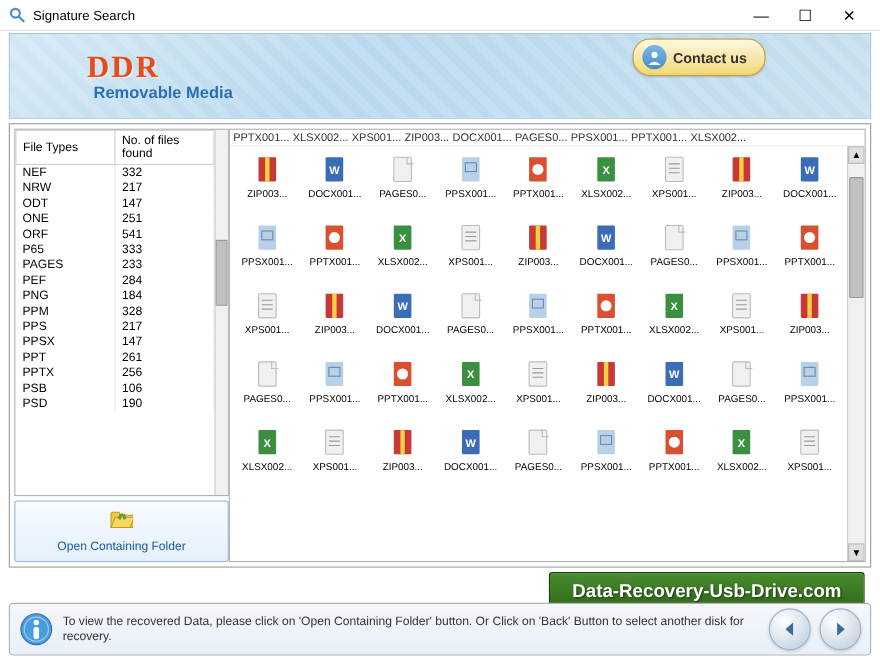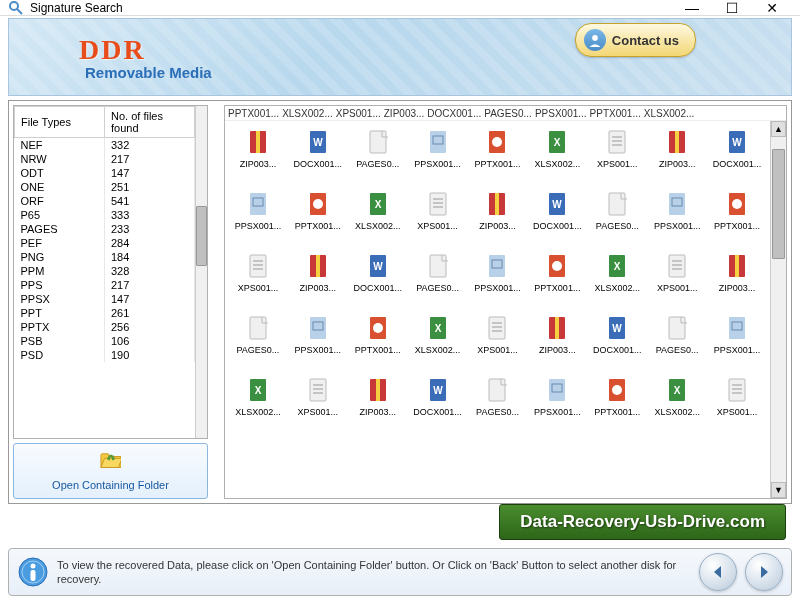--- a/index.html
+++ b/index.html
@@ -1,34 +1,34 @@
 <!DOCTYPE html>
 <html><head>
 <meta charset="utf-8">
 <style>
 * { box-sizing: border-box; margin: 0; padding: 0; font-family: 'Segoe UI', Tahoma, sans-serif; }
 body { background: #fff; width: 800px; height: 600px; overflow: hidden; position: relative; }
 
-.titlebar { height: 16px; background: #fff; border-bottom: 1px solid #ddd; display: flex; align-items: center; padding: 0 8px; }
+.titlebar { height: 28px; background: #fff; border-bottom: 1px solid #ddd; display: flex; align-items: center; padding: 0 8px; }
 .titlebar-icon { width: 16px; height: 16px; margin-right: 6px; }
 .titlebar-text { font-size: 12px; flex: 1; }
 .titlebar-btns { display: flex; gap: 0; }
 .titlebar-btn { width: 40px; height: 24px; display: flex; align-items: center; justify-content: center; font-size: 14px; cursor: pointer; }
 
 .header { height: 78px; background: linear-gradient(135deg, #d4e8f5 0%, #b8d8ed 40%, #c8dff0 100%); border: 1px solid #a9c5de; margin: 2px 8px 0 8px; position: relative; display: flex; align-items: center; }
 .header::before { content: ''; position: absolute; top: 0; left: 0; right: 0; bottom: 0; background: repeating-linear-gradient(45deg, transparent, transparent 8px, rgba(255,255,255,0.15) 8px, rgba(255,255,255,0.15) 16px); }
 .logo-area { padding-left: 70px; position: relative; z-index: 1; }
 .logo-ddr { font-size: 28px; font-weight: bold; color: #e84c1a; font-family: Georgia, serif; letter-spacing: 2px; text-shadow: 1px 1px 0 rgba(255,255,255,0.6); }
 .logo-sub { font-size: 15px; color: #2b6eb8; font-weight: 600; margin-top: -2px; margin-left: 6px; }
 .contact-btn { position: absolute; right: 95px; top: 4px; background: linear-gradient(#fef8e0, #f3d775); border: 1px solid #c5a22e; border-radius: 16px; padding: 5px 16px 5px 8px; display: flex; align-items: center; gap: 6px; font-size: 13px; font-weight: 600; color: #333; cursor: pointer; z-index: 2; box-shadow: 0 1px 2px rgba(0,0,0,0.2); }
 .contact-avatar { width: 22px; height: 22px; border-radius: 50%; background: linear-gradient(#7ab8e8, #4a8cc8); display: flex; align-items: center; justify-content: center; }
 
 .outer-frame { border: 1px solid #999; margin: 4px 8px 0 8px; padding: 4px; height: 404px; background: #fff; }
 
-.content { display: flex; height: 100%; gap: 16px; justify-content: space-between; }
+.content { display: flex; height: 100%; gap: 0; justify-content: space-between; }
 
 .left-panel { width: 195px; display: flex; flex-direction: column; gap: 4px; }
 .table-wrap { border: 1px solid #b0b0b0; flex: 1; overflow: hidden; position: relative; display: flex; }
 .table-scroll { overflow-y: auto; flex: 1; }
 .scrollbar-left { width: 12px; background: #f0f0f0; border-left: 1px solid #ccc; display: flex; flex-direction: column; }
 .scroll-thumb-left { background: #c0c0c0; border: 1px solid #999; height: 60px; margin-top: 100px; border-radius: 1px; }
 table { width: 100%; border-collapse: collapse; font-size: 11px; }
 th { text-align: left; padding: 3px 6px; border: 1px solid #d0d0d0; background: #fff; font-weight: normal; font-size: 11px; }
 td { padding: 1px 6px; border-right: 1px solid #e8e8e8; font-size: 11px; }
 .col2 { width: 50%; }
@@ -42,21 +42,21 @@
 .files-area { flex: 1; display: flex; }
 .files-grid { flex: 1; padding: 8px 4px; display: grid; grid-template-columns: repeat(9, 1fr); grid-auto-rows: 58px; gap: 4px 2px; align-content: start; }
 .file-item { display: flex; flex-direction: column; align-items: center; font-size: 9px; cursor: pointer; }
 .file-icon { width: 24px; height: 28px; margin-bottom: 2px; }
 .file-name { white-space: nowrap; overflow: hidden; text-overflow: ellipsis; max-width: 54px; }
 .scrollbar-right { width: 16px; background: #f0f0f0; border-left: 1px solid #ccc; display: flex; flex-direction: column; }
 .scroll-arrow { height: 16px; background: #e0e0e0; border: 1px solid #bbb; display: flex; align-items: center; justify-content: center; font-size: 9px; }
 .scroll-track { flex: 1; position: relative; }
 .scroll-thumb-right { position: absolute; top: 12px; left: 1px; right: 1px; height: 110px; background: #c0c0c0; border: 1px solid #999; border-radius: 1px; }
 
-.brand-banner { background: linear-gradient(#4a8c2e, #2d6618); border: 1px solid #1a4010; border-radius: 3px; padding: 7px 20px; text-align: center; color: #fff; font-weight: bold; font-size: 17px; position: absolute; right: 14px; bottom: 60px; cursor: pointer; text-shadow: 1px 1px 2px rgba(0,0,0,0.5); }
+.brand-banner { background: linear-gradient(#4a8c2e, #2d6618); border: 1px solid #1a4010; border-radius: 3px; padding: 7px 20px; text-align: center; color: #fff; font-weight: bold; font-size: 17px; position: absolute; right: 14px; bottom: 44px; cursor: pointer; text-shadow: 1px 1px 2px rgba(0,0,0,0.5); }
 
 .footer { position: absolute; bottom: 4px; left: 8px; right: 8px; height: 48px; border: 1px solid #b0b0b0; border-radius: 4px; background: linear-gradient(#f5f8fc, #e8eff8); display: flex; align-items: center; padding: 0 8px; gap: 8px; }
 .info-icon { width: 32px; height: 32px; flex-shrink: 0; }
 .footer-text { font-size: 11px; flex: 1; color: #333; line-height: 1.3; }
 .nav-btn { width: 38px; height: 38px; border-radius: 50%; background: radial-gradient(circle at 35% 30%, #fff, #d8e2ec 55%, #b8c8d8); border: 1px solid #9ab0c5; display: flex; align-items: center; justify-content: center; cursor: pointer; box-shadow: 0 1px 3px rgba(0,0,0,0.2); flex-shrink: 0; }
 .nav-btn svg { width: 20px; height: 20px; }
 
 
 .ic-zip rect { fill: #c83838; } .ic-zip .band { fill: #f5d040; }
 .ic-docx rect { fill: #3a6cb8; }

